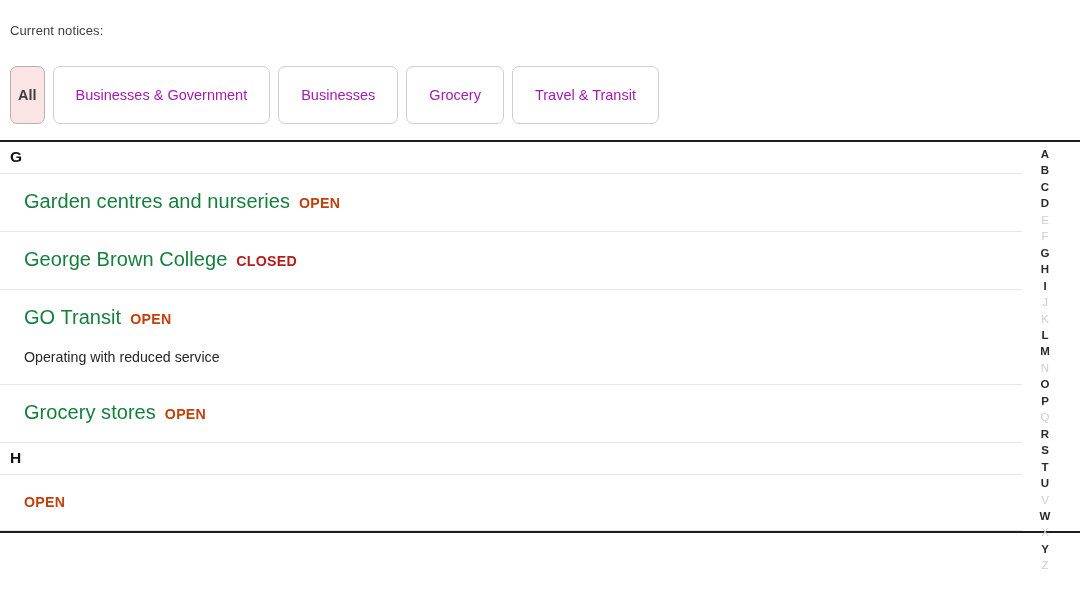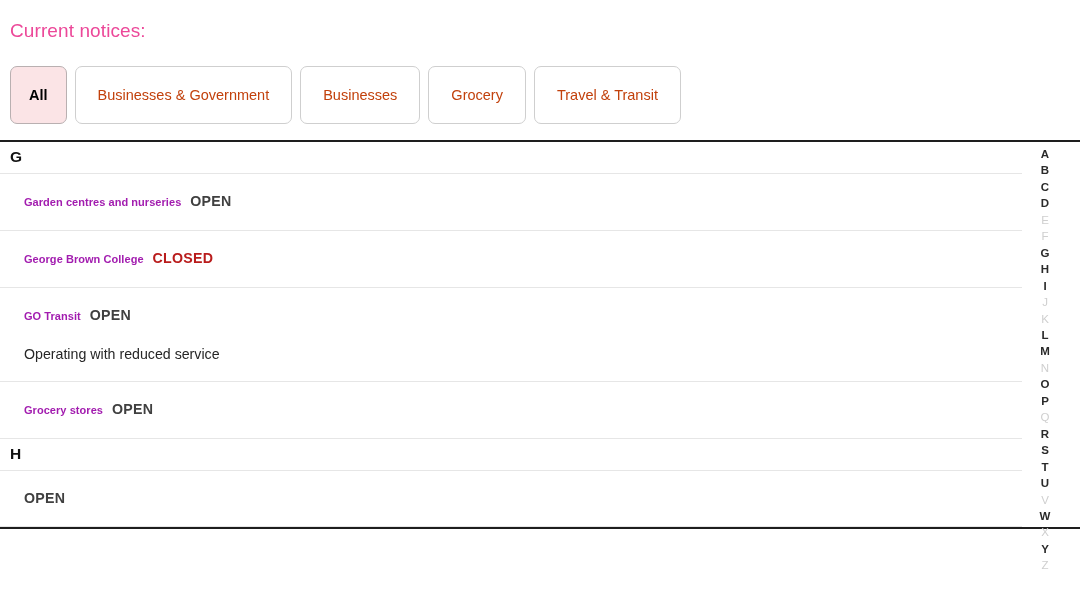--- a/index.html
+++ b/index.html
@@ -21,23 +21,23 @@
     width: 1080px;
     height: 608px;
     box-sizing: border-box;
   }
 
   
   .page-title {
     position: absolute;
     left: 10px;
     top: 20px;
-    font-size: 19px;
-    font-weight: 400;
-    color: #ec4899;
+    font-size: 13px;
+    font-weight: 400;
+    color: #404040;
     letter-spacing: 0.1px;
     line-height: 22px;
     margin: 0;
   }
 
   
   .filter-bar {
     position: absolute;
     left: 10px;
     top: 66px;
@@ -48,34 +48,34 @@
   .filter-btn {
     box-sizing: border-box;
     height: 58px;
     display: flex;
     align-items: center;
     justify-content: center;
     padding: 0 22px;
     border: 1px solid #cfcfcf;
     border-radius: 7px;
     background: #ffffff;
-    color: #c2410c;
+    color: #a21caf;
     font-family: inherit;
     font-size: 14.5px;
     line-height: 1;
     white-space: nowrap;
     cursor: pointer;
     outline: none;
   }
   .filter-btn.is-active {
     background: #fbe4e6;
     border-color: #b9b0b1;
-    color: #000000;
-    font-weight: 700;
-    padding: 0 18px;
+    color: #404040;
+    font-weight: 700;
+    padding: 0 7px;
   }
 
   
   .notice-region {
     position: absolute;
     left: 0;
     top: 140px;
     width: 1080px;
   }
   .rule-top,
@@ -109,31 +109,31 @@
   }
   .notice-row.has-note {
   }
   .notice-line {
     display: flex;
     align-items: baseline;
     gap: 9px;
     line-height: 19px;
   }
   .notice-name {
-    font-size: 11px;
-    font-weight: 700;
-    color: #a21caf;
+    font-size: 20px;
+    font-weight: 400;
+    color: #15803d;
     letter-spacing: 0.05px;
   }
   .notice-status {
     font-size: 14.2px;
     font-weight: 700;
     letter-spacing: 0.25px;
   }
-  .notice-status.open { color: #404040; text-align: center; }
+  .notice-status.open { color: #c2410c; text-align: center; }
   .notice-status.closed { color: #b91c1c; text-align: right; }
   .notice-note {
     margin-top: 19px;
     font-size: 14.2px;
     font-weight: 400;
     color: #262626;
     line-height: 18px;
   }
 
   

